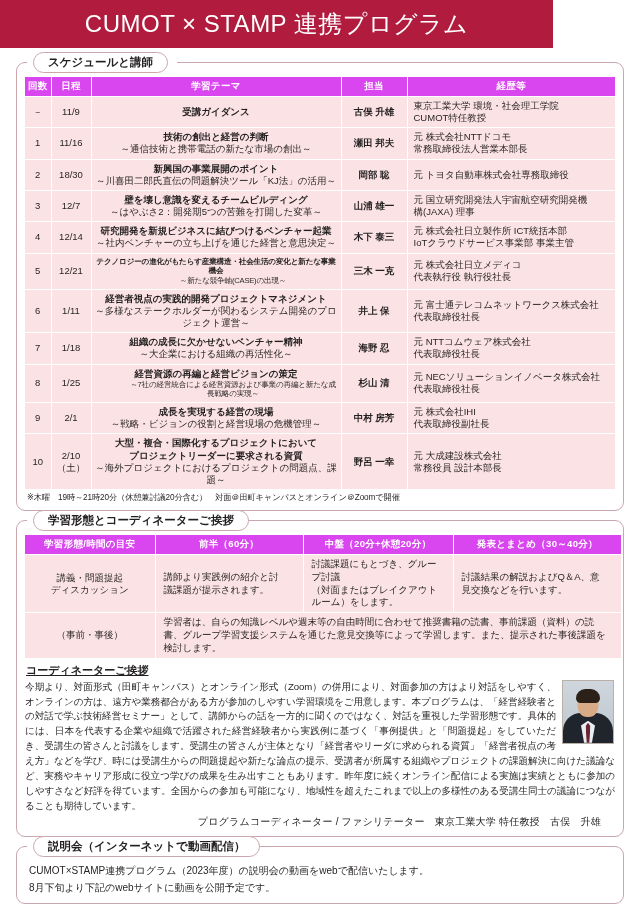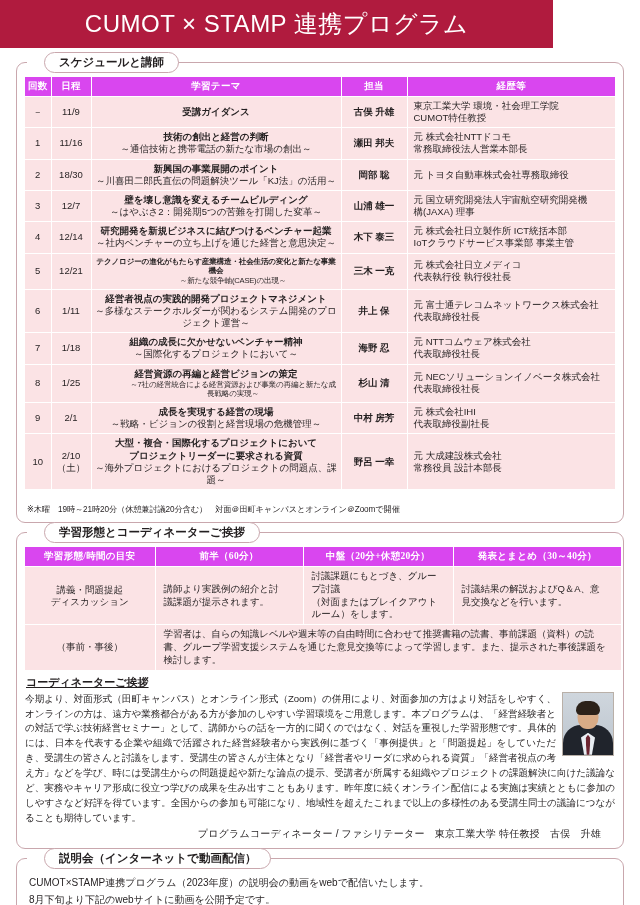--- a/index.html
+++ b/index.html
@@ -33,21 +33,21 @@
   .section {
     position: relative;
     margin: 0 16px 9px 16px;
     border: 1px solid #c9a7ad;
     border-radius: 9px;
     padding: 14px 8px 7px 8px;
   }
   .section-head {
     position: absolute;
     top: -11px;
-    left: 27px;
+    left: 16px;
     background: #ffffff;
     border: 1px solid #c9a7ad;
     border-radius: 11px;
     height: 21px;
     padding: 0 14px;
     display: flex;
     align-items: center;
     font-size: 11.5px;
     font-weight: 700;
     white-space: nowrap;
@@ -99,25 +99,24 @@
   .sched .theme-main { font-weight: 700; }
   .sched .theme-sub  { font-weight: 400; }
   .sched .theme-small { font-size: 7.6px; font-weight: 700; letter-spacing: -0.2px; }
   .sched .theme-sub-small { font-size: 7.6px; letter-spacing: -0.2px; margin-left: 34px; }
   .sched .lect-name { font-weight: 700; }
 
   .table-note {
     font-size: 8.2px;
     padding: 3px 2px 0 2px;
     letter-spacing: -0.1px;
-    margin-top: 12px;
-  }
-
-  
-  .fmt th { font-size: 9.2px; font-family: Liberation Serif, serif; }
+  }
+
+  
+  .fmt th { font-size: 9.2px; }
   .fmt td { text-align: center; }
   .fmt td.wide { text-align: left; padding: 3px 8px; line-height: 1.35; }
   .fmt .c1 { width: 148px; }
   .fmt .c2 { width: 150px; }
   .fmt .c3 { width: 168px; }
   .fmt-note {
     font-size: 7.8px;
     padding: 3px 0 0 0;
     letter-spacing: -0.3px;
     white-space: nowrap;
@@ -328,21 +327,21 @@
             <div>代表取締役社長</div>
           </td>
         </tr>
         <tr>
           <td class="c-no">7</td>
           <td class="c-date">
             <div>1/18</div>
           </td>
           <td class="c-theme">
             <div class="theme-main">組織の成長に欠かせないベンチャー精神</div>
-            <div class="theme-sub">～国際化するプロジェクトにおいて～</div>
+            <div class="theme-sub">～大企業における組織の再活性化～</div>
           </td>
           <td class="c-lect lect-name">海野 忍</td>
           <td class="c-career">
             <div>元 NTTコムウェア株式会社</div>
             <div>代表取締役社長</div>
           </td>
         </tr>
         <tr>
           <td class="c-no">8</td>
           <td class="c-date">

